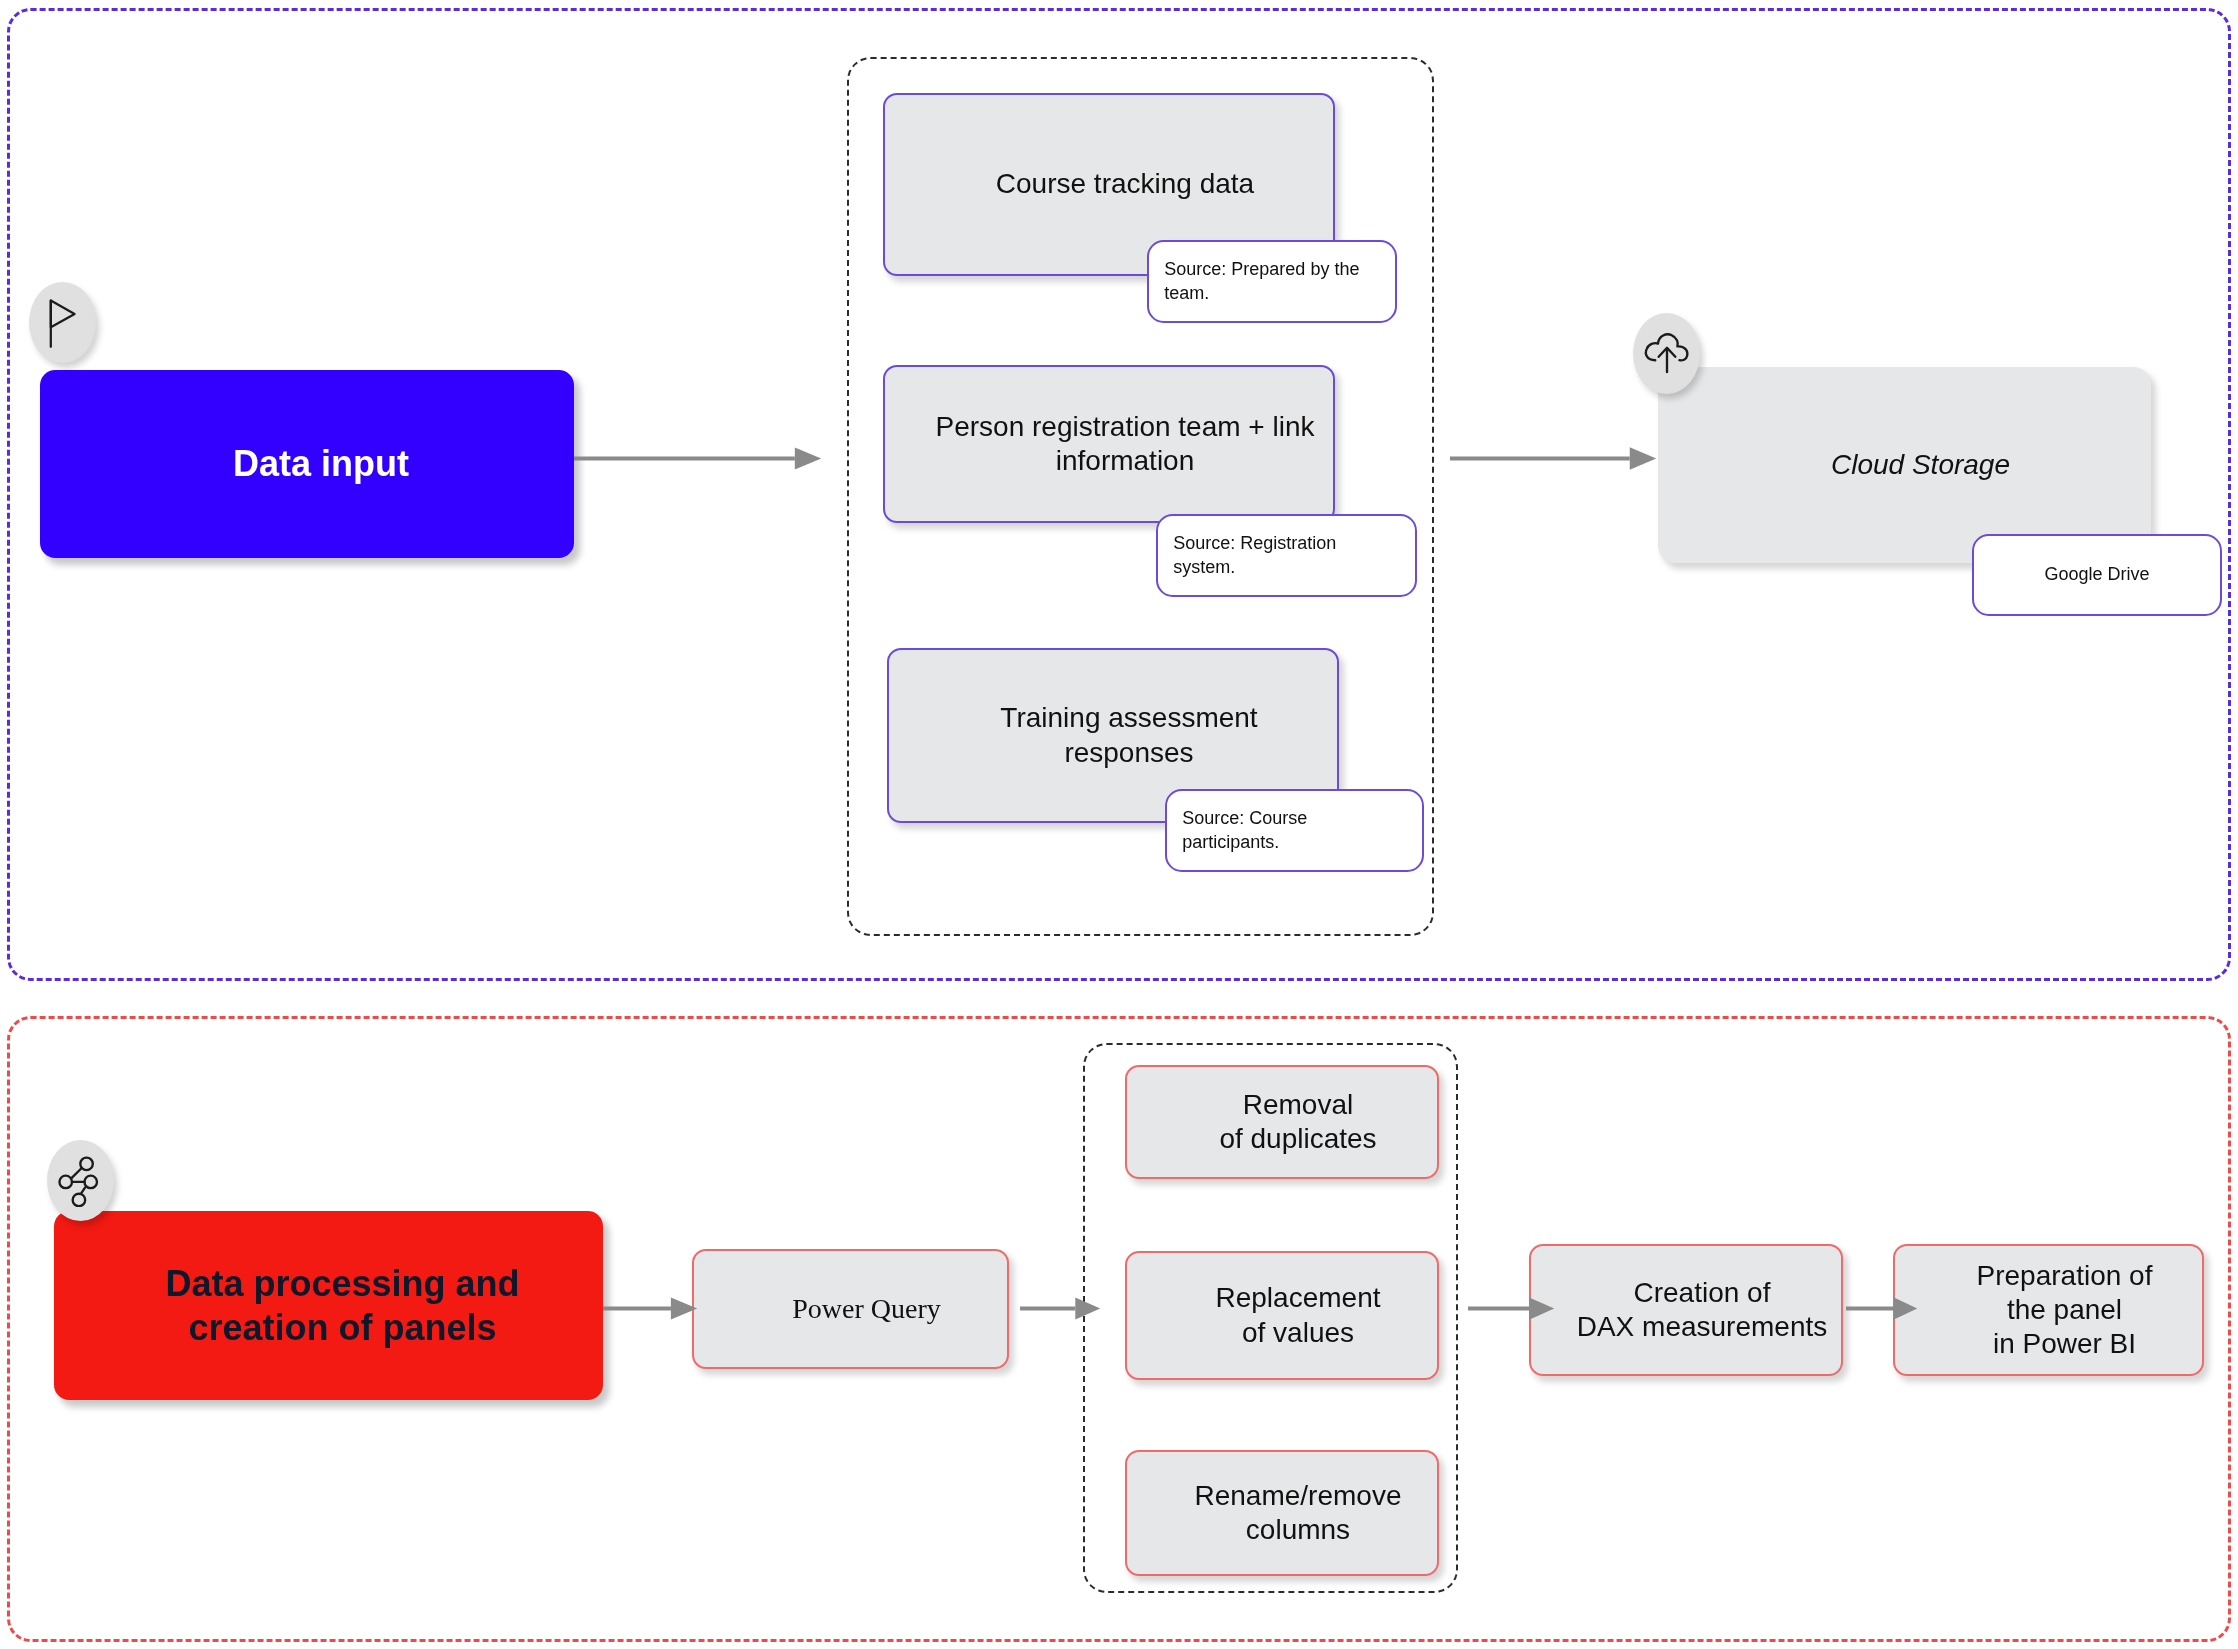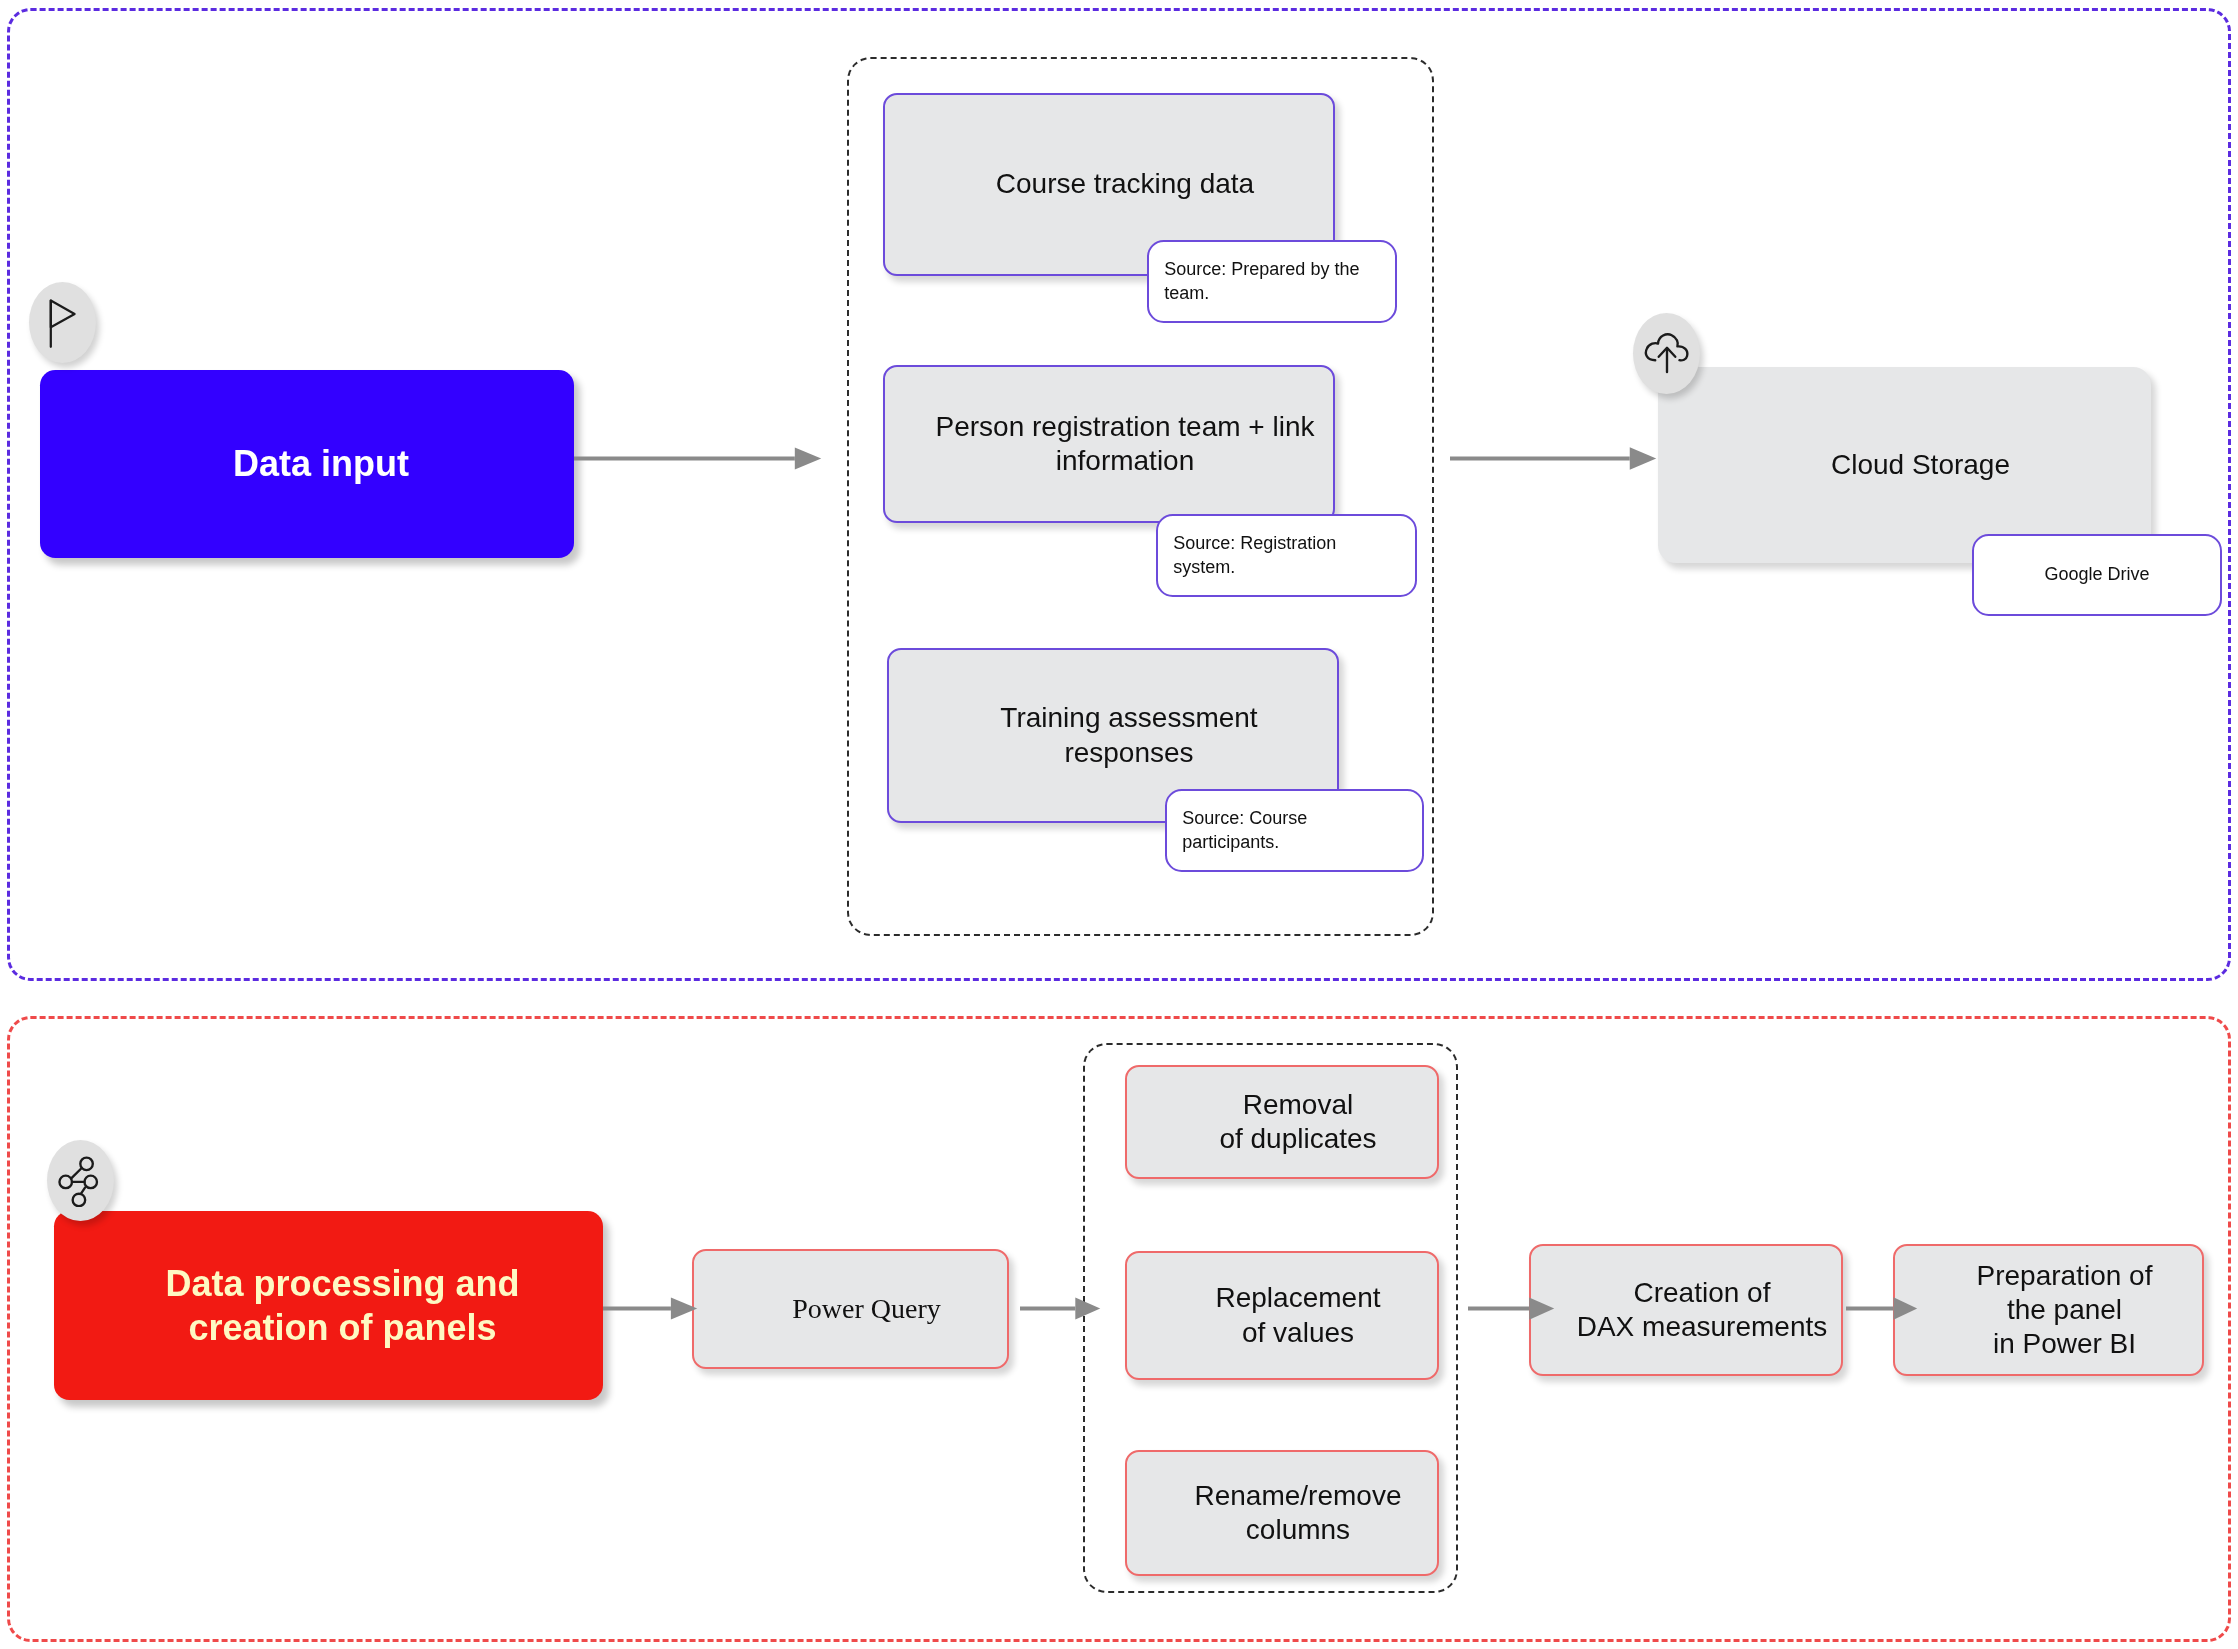--- a/index.html
+++ b/index.html
@@ -61,21 +61,21 @@
   .node-blue{
     background:#3300ff;
     color:#ffffff;
     font-weight:bold;
     border:none;
     border-radius:15.3px;
     box-shadow:5.6px 6.3px 7.6px rgba(0,0,0,0.22);
   }
   .node-red{
     background:#f21a13;
-    color:#fef9c3;
+    color:#0f172a;
     font-weight:bold;
     border:none;
     border-radius:15.3px;
     box-shadow:5.6px 6.3px 7.6px rgba(0,0,0,0.22);
   }
 
   
   .callout{
     position:absolute;
     box-sizing:border-box;
@@ -159,21 +159,21 @@
   </svg>
 
   <div class="badge" style="left:1633px; top:313px;">
     <svg width="54" height="50" viewBox="0 0 78 72" fill="none" stroke="#1b1b1b" stroke-width="3.4" stroke-linejoin="round" stroke-linecap="round">
       <path d="M22 45 C10 45 6 36 10 28 C13 21 22 19 26 21 C27 10 38 5 46 9 C53 12 56 20 54 25 C64 24 70 31 68 39 C67 44 61 46 57 45"></path>
       <path d="M39 62 L39 28"></path>
       <path d="M27 40 L39 27 L51 40"></path>
     </svg>
   </div>
 
-  <div class="node node-grey bdr-none txt-40" style="left:1658px; top:367px; width:493px; height:196px; border-radius:18px;">Cloud Storage</div>
+  <div class="node node-grey bdr-none txt-40" style="left:1658px; top:367px; width:493px; height:196px; border-radius:18px;font-style:italic;">Cloud Storage</div>
 
   <div class="callout center txt-32" style="left:1972px; top:534px; width:250px; height:82px;">Google Drive</div>
 
   <div class="badge" style="left:47px; top:1140px;">
     <svg width="50" height="53" viewBox="0 0 72 76" fill="none" stroke="#1b1b1b" stroke-width="3.4" stroke-linejoin="round" stroke-linecap="round">
       <circle cx="44" cy="14" r="9"></circle>
       <circle cx="14" cy="40" r="9"></circle>
       <circle cx="50" cy="40" r="9"></circle>
       <circle cx="33" cy="66" r="9"></circle>
       <line x1="22" y1="35" x2="37" y2="20"></line>

